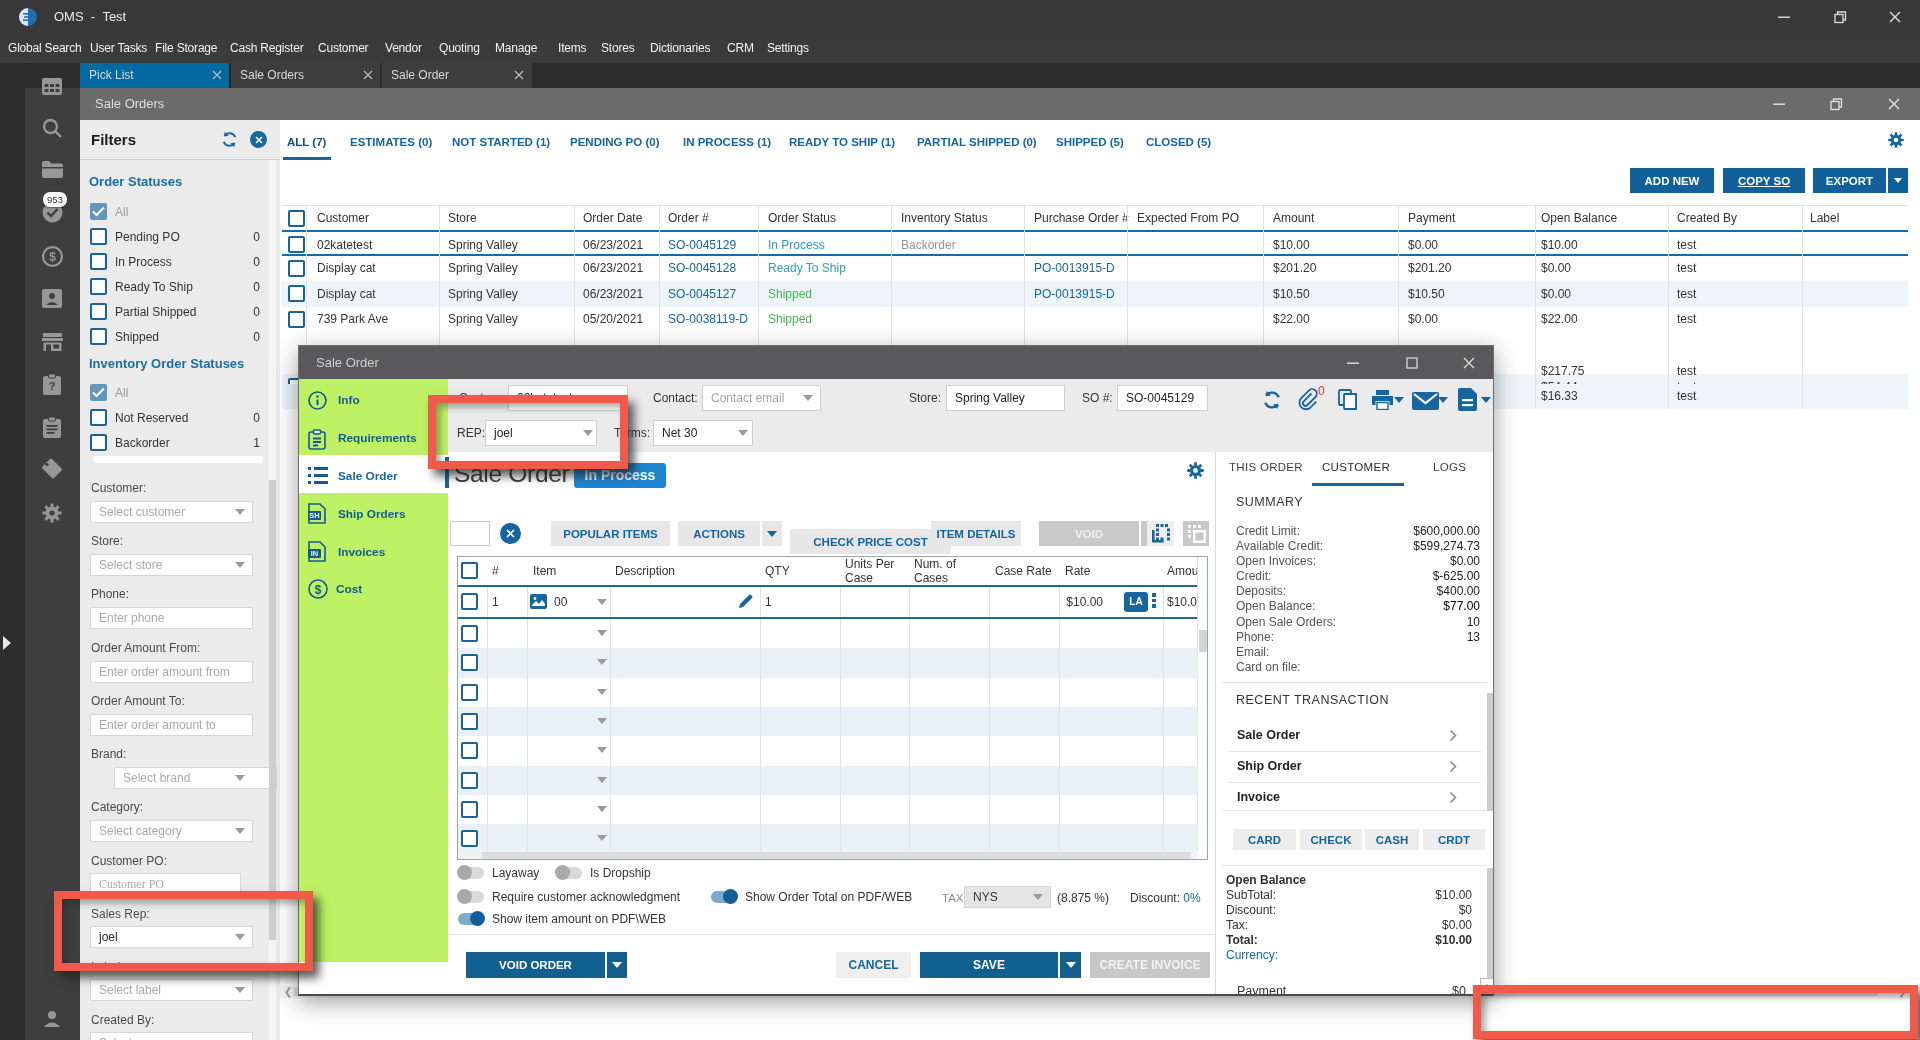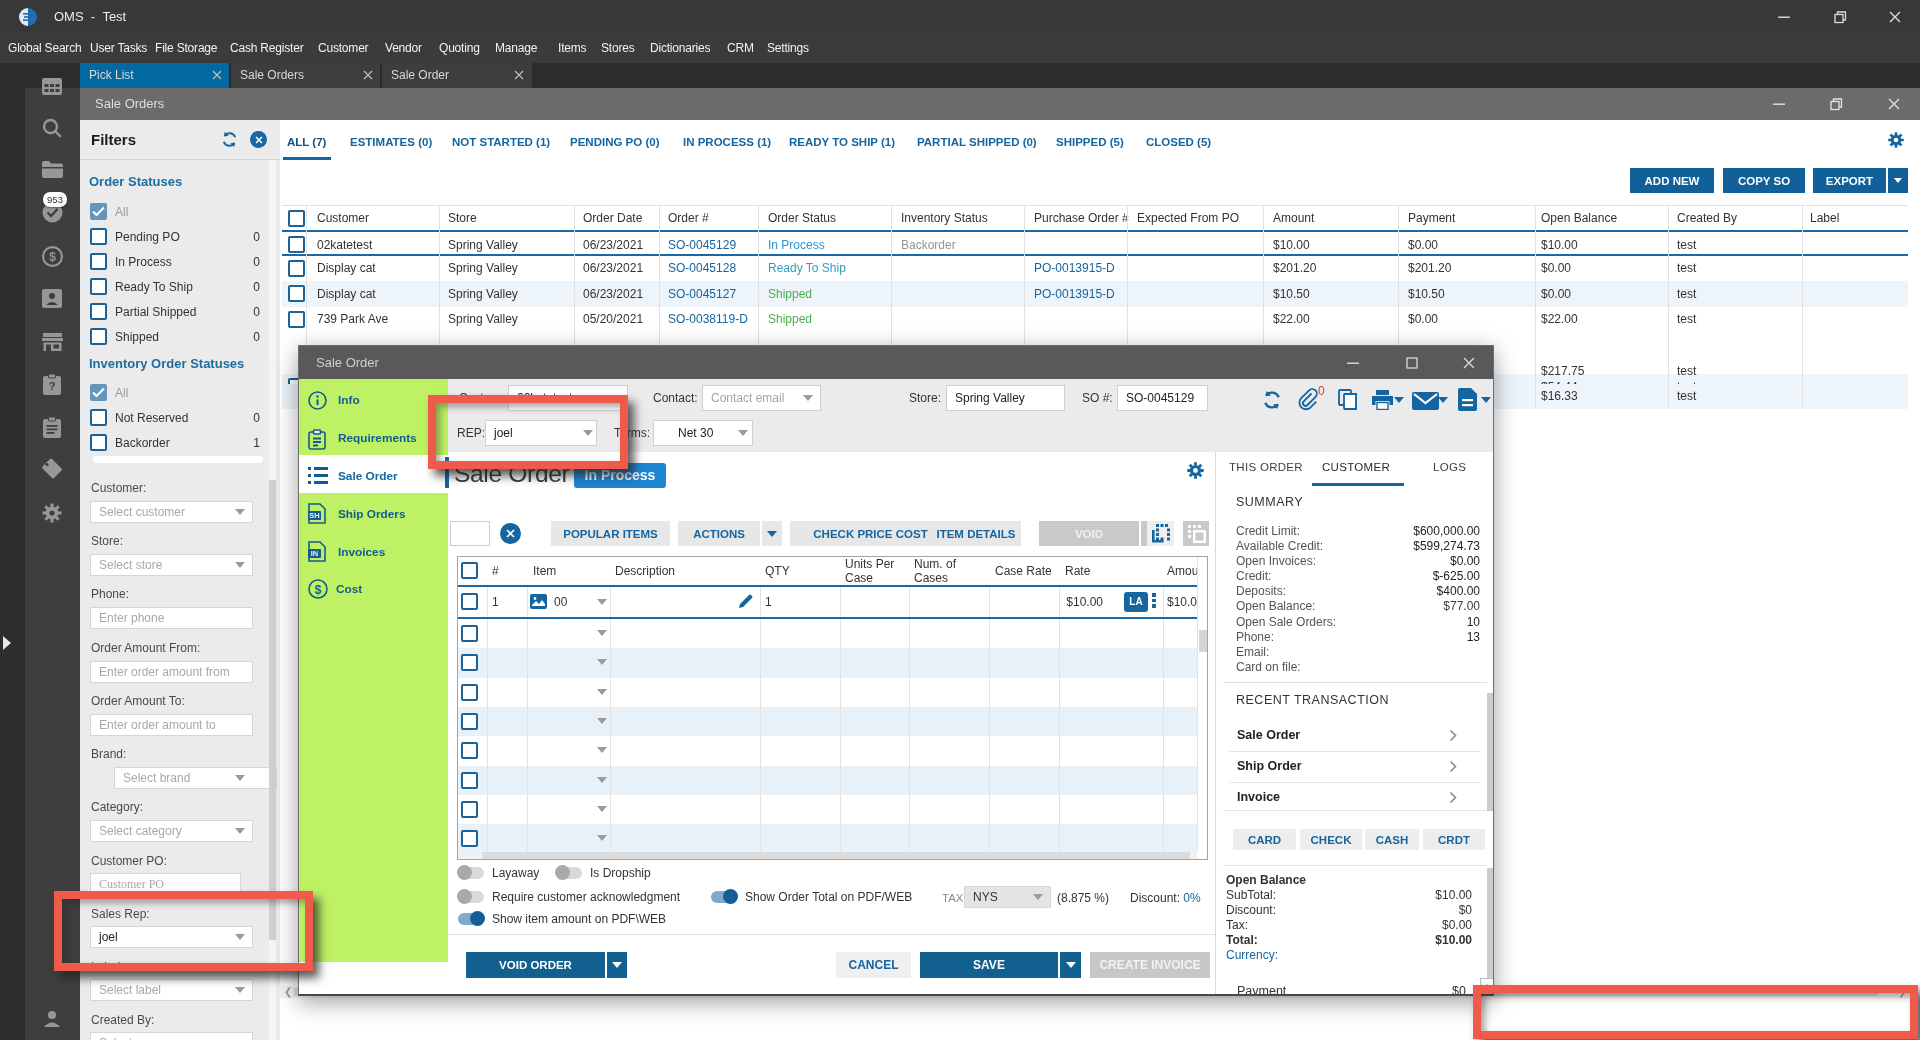--- a/index.html
+++ b/index.html
@@ -296,21 +296,21 @@
       <g fill="#1565a0">
         <circle cx="11" cy="11" r="6.5"></circle>
         <g stroke="#1565a0" stroke-width="3.2">
           <path d="M11 1.5 V5 M11 17 v3.5 M1.5 11 H5 M17 11 h3.5 M4.3 4.3 L6.8 6.8 M15.2 15.2 l2.5 2.5 M17.7 4.3 L15.2 6.8 M6.8 15.2 l-2.5 2.5"></path>
         </g>
       </g>
       <circle cx="11" cy="11" r="2.8" fill="#fff"></circle>
     </svg>
 
   <div class="bluebtn" style="left:1350px;top:48px;width:84px;">ADD NEW</div>
-  <div class="bluebtn" style="left:1443px;top:48px;width:82px;">COPY SO</div>
+  <div class="bluebtn" style="left:1443px;top:48px;width:82px;text-decoration:underline;">COPY SO</div>
   <div class="bluebtn" style="left:1533px;top:48px;width:73px;">EXPORT</div>
   <div class="bluebtn" style="left:1608px;top:48px;width:20px;">
       <div style="width:0;height:0;border-left:4.5px solid transparent;border-right:4.5px solid transparent;border-top:5.5px solid #fff;"></div>
     </div>
 
   <div class="abs" id="lheader" style="left:2px;top:85px;width:1626px;height:25px;border-top:1px solid #e0e0e0;font-size:12px;color:#333;">
     <div class="abs" style="left:35px;top:5px;">Customer</div>
     <div class="abs" style="left:166px;top:5px;">Store</div>
     <div class="abs" style="left:301px;top:5px;">Order Date</div>
     <div class="abs" style="left:386px;top:5px;">Order #</div>
@@ -489,21 +489,21 @@
     <div class="abs" style="left:404px;top:6px;width:119px;height:26px;background:#fff;border:1px solid #cfcfcf;color:#a5a5a5;line-height:24px;padding-left:8px;">Contact email</div>
     <div class="selarrow" style="left:505px;top:16px;"></div>
     <div class="abs" style="left:611px;top:12px;">Store:</div>
     <div class="abs" style="left:648px;top:6px;width:119px;height:26px;background:#fff;border:1px solid #cfcfcf;color:#222;line-height:24px;padding-left:8px;">Spring Valley</div>
     <div class="abs" style="left:784px;top:12px;">SO #:</div>
     <div class="abs" style="left:819px;top:6px;width:91px;height:26px;background:#fff;border:1px solid #cfcfcf;color:#222;line-height:24px;padding-left:8px;">SO-0045129</div>
     <div class="abs" style="left:159px;top:47px;">REP:</div>
     <div class="abs" style="left:187px;top:41px;width:112px;height:26px;background:#fff;border:1px solid #cfcfcf;color:#222;line-height:24px;padding-left:8px;">joel</div>
     <div class="selarrow" style="left:285px;top:51px;"></div>
     <div class="abs" style="left:316px;top:47px;">Terms:</div>
-    <div class="abs" style="left:355px;top:41px;width:100px;height:26px;background:#fff;border:1px solid #cfcfcf;color:#222;line-height:24px;padding-left:24px;">Net 30</div>
+    <div class="abs" style="left:355px;top:41px;width:100px;height:26px;background:#fff;border:1px solid #cfcfcf;color:#222;line-height:24px;padding-left:8px;">Net 30</div>
     <div class="selarrow" style="left:440px;top:51px;"></div>
   </div>
 
   <div class="abs" id="micons" style="left:0;top:34px;">
     <svg class="abs" style="left:964px;top:11px;" width="20" height="20" viewBox="0 0 17 17">
           <g fill="none" stroke="#1565a0" stroke-width="2">
             <path d="M14.2 6.2 A6.3 6.3 0 0 0 3.4 4.6"></path>
             <path d="M2.8 10.8 A6.3 6.3 0 0 0 13.6 12.4"></path>
           </g>
           <path d="M3.8 0.8 L3.1 5.4 L7.7 4.7 Z" fill="#1565a0"></path>
@@ -557,21 +557,21 @@
     <div class="abs" style="left:52px;top:71px;width:21px;height:21px;border-radius:50%;background:#1565a0;">
           <svg class="abs" style="left:6px;top:6px;" width="9" height="9" stroke="#fff" stroke-width="1.7">
             <path d="M1 1 L8 8 M8 1 L1 8"></path>
           </svg>
         </div>
     <div class="toolbtn" style="left:103px;top:69px;width:119px;">POPULAR ITEMS</div>
     <div class="toolbtn" style="left:230px;top:69px;width:82px;">ACTIONS</div>
     <div class="toolbtn" style="left:314px;top:69px;width:20px;">
           <div class="selarrow" style="position:static;border-top-color:#1565a0;"></div>
         </div>
-    <div class="toolbtn" style="left:342px;top:69px;width:161px;">CHECK PRICE COST</div>
+    <div class="toolbtn" style="left:342px;top:77px;width:161px;">CHECK PRICE COST</div>
     <div class="toolbtn" style="left:483px;top:69px;width:90px;">ITEM DETAILS</div>
     <div class="toolbtn" style="left:591px;top:69px;width:100px;background:#c9c9c9;color:#f1f1f1;">VOID</div>
     <div class="toolbtn" style="left:693px;top:69px;width:20px;background:#c9c9c9;">
           <div class="selarrow" style="position:static;border-top-color:#f1f1f1;"></div>
         </div>
     <div class="abs" style="left:699px;top:69px;width:27px;height:25px;background:#efefef;"></div>
     <svg class="abs" style="left:704px;top:72px;" width="18" height="19" viewBox="0 0 18 19">
           <g fill="#1565a0">
             <rect x="4" y="0" width="3" height="3"></rect>
             <rect x="8.5" y="0" width="3" height="3"></rect>
@@ -724,21 +724,21 @@
     </div>
     <div class="abs" style="left:96px;top:31px;width:92px;height:3px;background:#1565a0;"></div>
 
     <div class="abs" style="left:20px;top:43px;font-size:12.5px;color:#333;letter-spacing:0.5px;">SUMMARY</div>
     <div class="abs" id="sumrows" style="left:20px;top:72px;width:244px;font-size:12px;color:#555;line-height:15.1px;">
       <div>Credit Limit:<span style="float:right;color:#222;">$600,000.00</span></div>
       <div>Available Credit:<span style="float:right;color:#222;">$599,274.73</span></div>
       <div>Open Invoices:<span style="float:right;color:#222;">$0.00</span></div>
       <div>Credit:<span style="float:right;color:#222;">$-625.00</span></div>
       <div>Deposits:<span style="float:right;color:#222;">$400.00</span></div>
-      <div>Open Balance:<span style="float:right;color:#404040;">$77.00</span></div>
+      <div>Open Balance:<span style="float:right;color:#000000;">$77.00</span></div>
       <div>Open Sale Orders:<span style="float:right;color:#222;">10</span></div>
       <div>Phone:<span style="float:right;color:#222;">13</span></div>
       <div>Email:</div>
       <div>Card on file:</div>
     </div>
     <div class="abs" style="left:7px;top:230px;width:264px;height:1px;background:#ddd;"></div>
     <div class="abs" style="left:20px;top:241px;font-size:12.5px;color:#333;letter-spacing:0.5px;">RECENT TRANSACTION</div>
     <div class="abs" style="left:21px;top:276px;font-size:12.5px;font-weight:bold;color:#222;">Sale Order</div>
     <svg class="abs" style="left:233px;top:277px;" width="8" height="13" fill="none" stroke="#8a8a8a" stroke-width="1.6">
           <path d="M1.5 1.5 L6.5 6.5 L1.5 11.5"></path>

